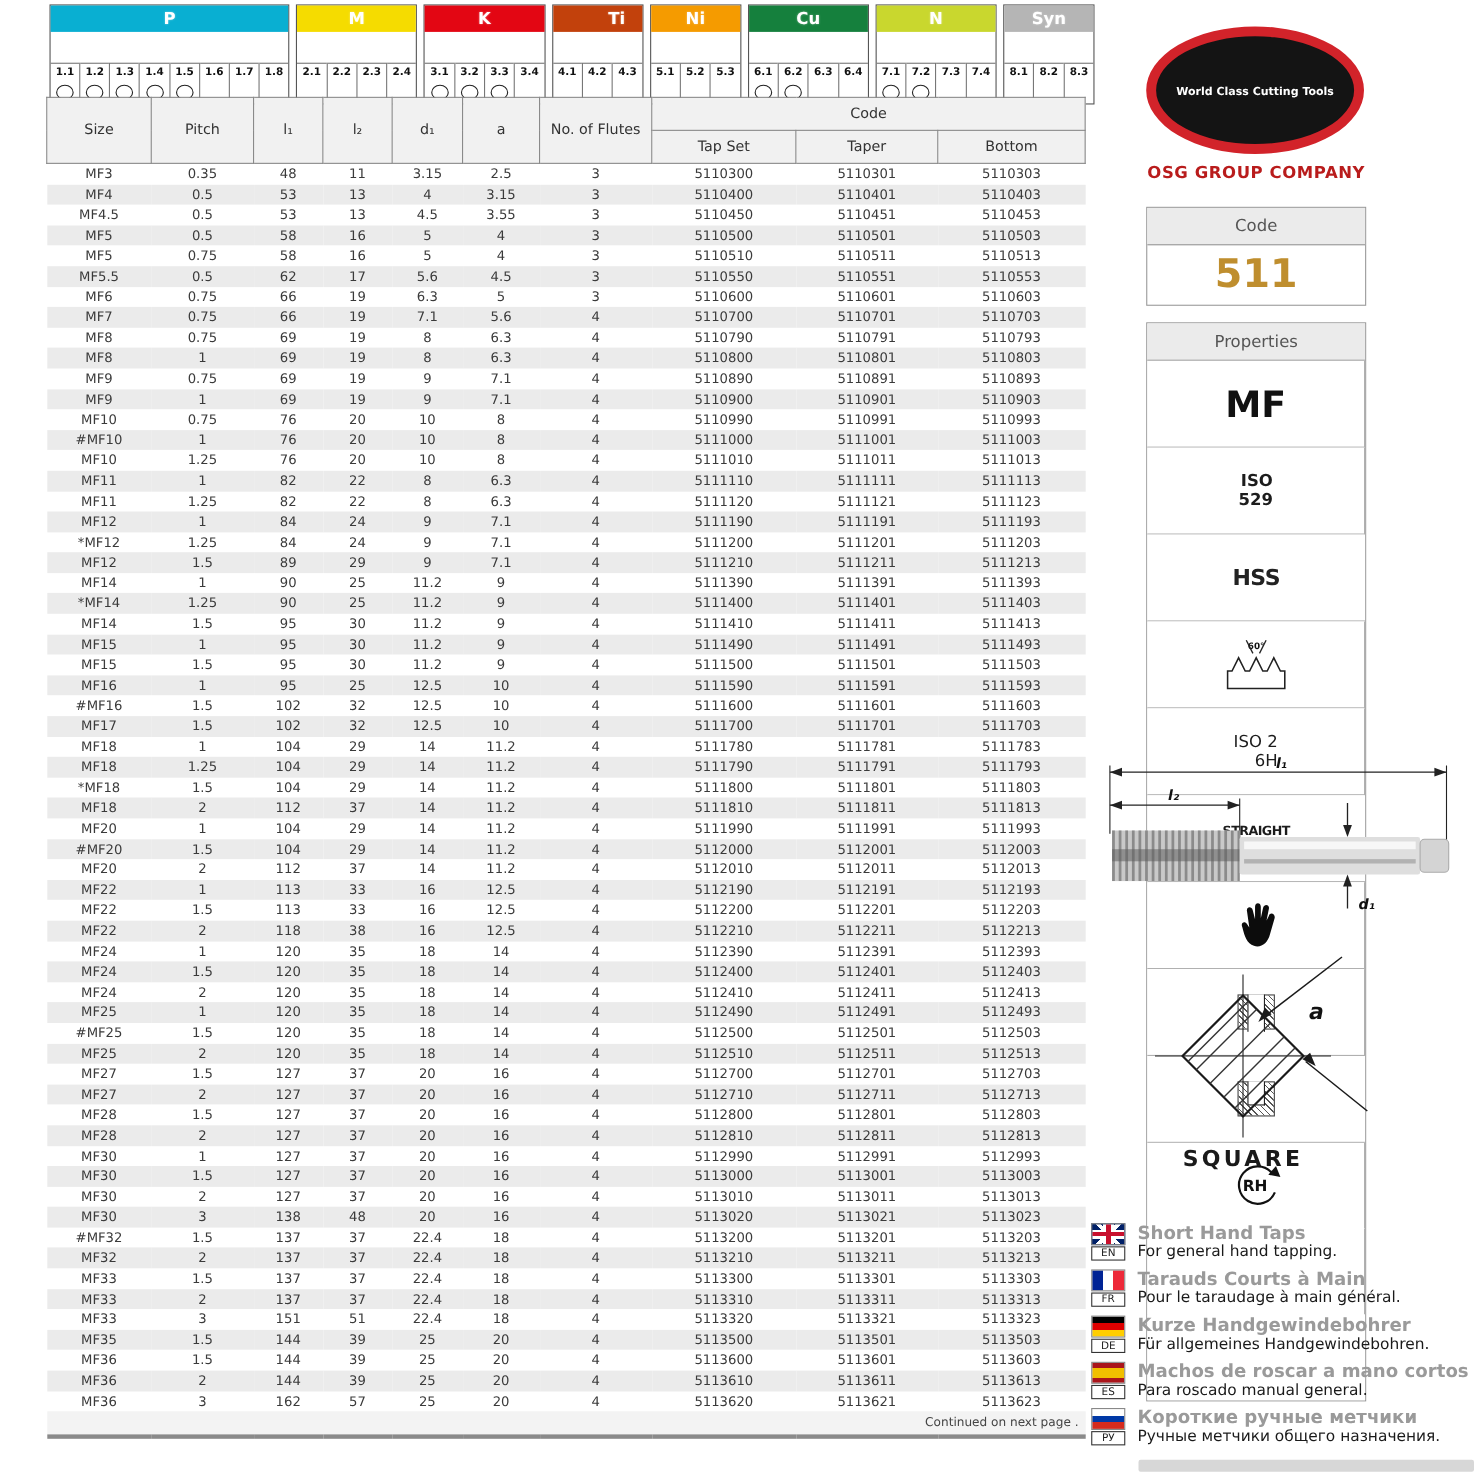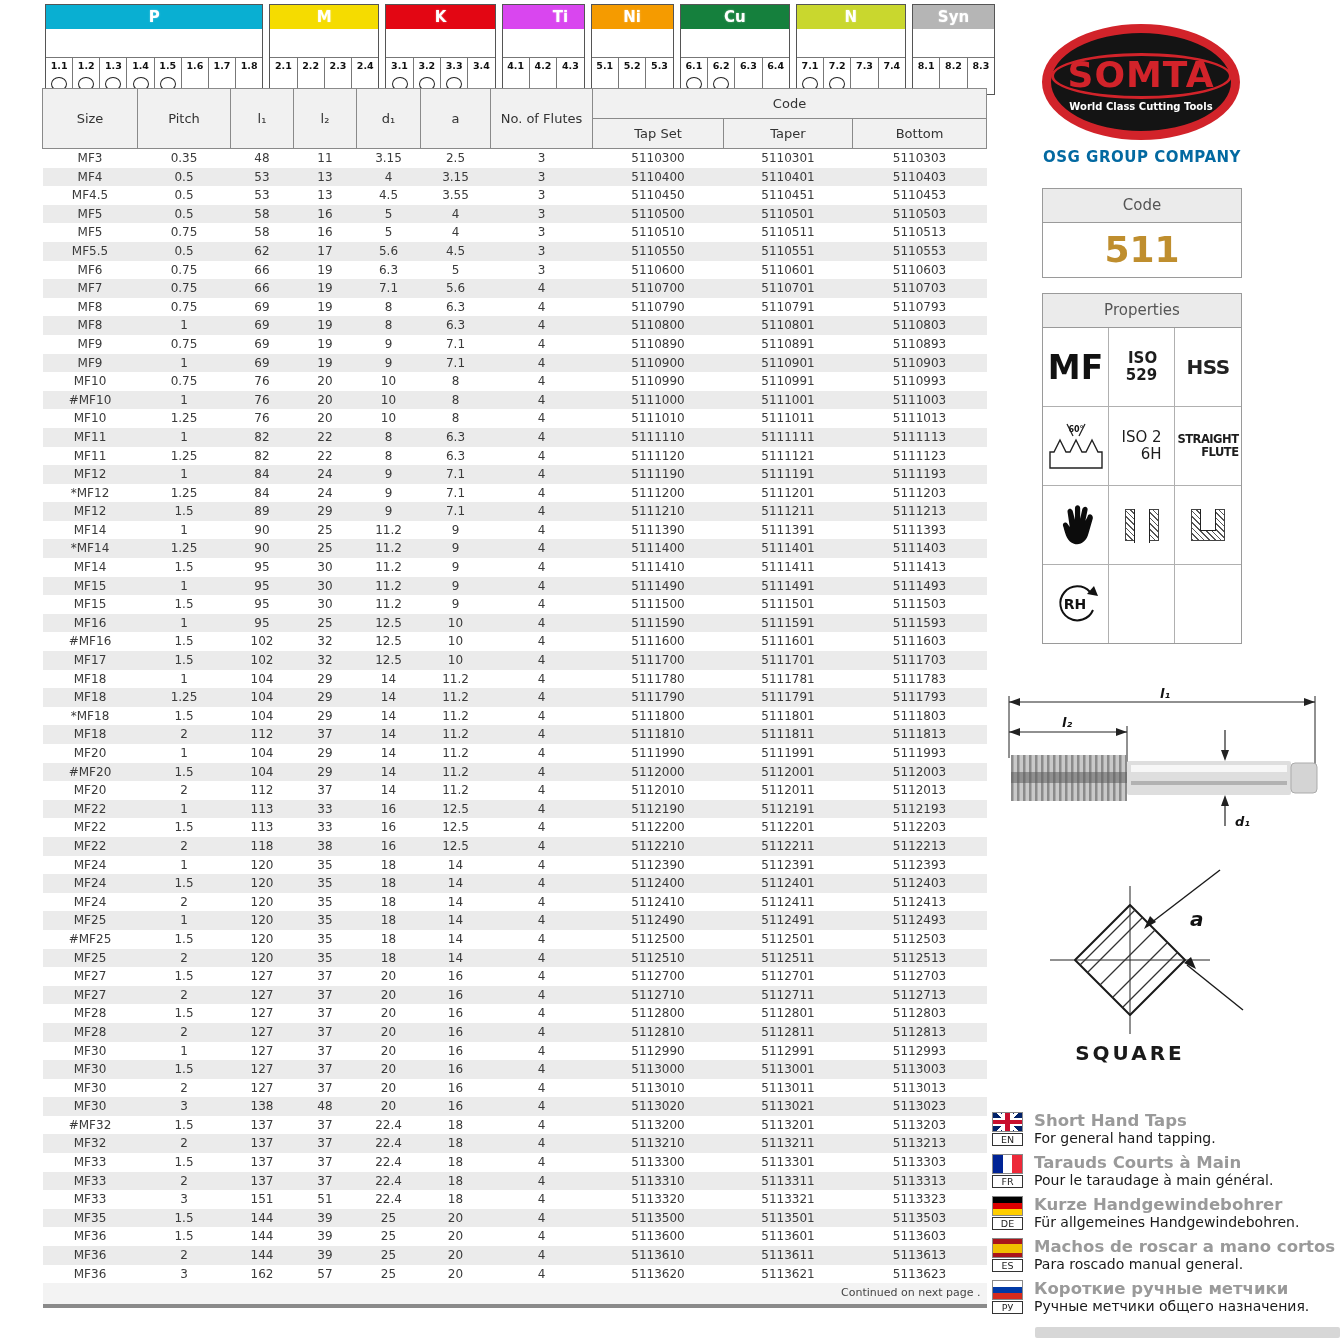--- a/index.html
+++ b/index.html
@@ -32,31 +32,31 @@
   .c-size{width:95px;}.c-pitch{width:93px;}.c-l1{width:63px;}.c-l2{width:63px;}
   .c-d1{width:64px;}.c-a{width:70px;}.c-fl{width:102px;}.c-ts{width:131px;}.c-tp{width:129px;}.c-bt{width:134px;}
 
   
   .logo{position:absolute;left:1042px;top:24px;width:198px;height:116px;border-radius:50%;
         background:#141414;border:9px solid #d2232a;display:flex;flex-direction:column;
         align-items:center;justify-content:center;box-sizing:border-box;}
   .somta-ring{border:3px solid #d2232a;border-radius:50%;padding:1px 14px 3px;}
   .somta-text{color:#d2232a;font-size:36px;font-weight:800;letter-spacing:1px;line-height:36px;}
   .somta-tag{color:#fff;font-size:10px;font-weight:bold;margin-top:2px;white-space:nowrap;}
-  .osg-text{position:absolute;left:1032px;top:148px;width:220px;text-align:center;color:#0369a1;
+  .osg-text{position:absolute;left:1032px;top:148px;width:220px;text-align:center;color:#b91c1c;
             font-weight:bold;font-size:15px;letter-spacing:.5px;}
 
   .side-box{position:absolute;left:1042px;width:200px;border:1px solid #9a9a9a;background:#fff;box-sizing:border-box;}
   .side-box-head{background:#ebebeb;border-bottom:1px solid #9a9a9a;text-align:center;
                  font-size:15px;color:#555;height:33px;line-height:33px;}
   .code-box{top:188px;height:90px;}
   .code-value{text-align:center;font-size:36px;font-weight:800;color:#bf8e2e;line-height:54px;}
 
   .props-box{top:293px;}
-  .prop-grid{display:grid;grid-template-columns:1fr 1fr 1fr;}
+  .prop-grid{display:grid;grid-template-columns:1fr;}
   .prop-cell{border-right:1px solid #b0b0b0;border-bottom:1px solid #b0b0b0;height:78px;
              display:flex;align-items:center;justify-content:center;background:#fff;}
   .prop-cell:nth-child(3n){border-right:none;}
   .prop-cell.last-row{border-bottom:none;}
   .prop-mf{font-size:33px;font-weight:800;color:#111;}
   .prop-multiline{white-space:pre-line;text-align:right;font-size:15px;font-weight:bold;color:#1c1c1c;line-height:17px;}
   .prop-flute{font-size:11.5px;line-height:13px;letter-spacing:-0.5px;}
   .prop-hss{font-size:20px;font-weight:800;letter-spacing:-0.5px;}
   .hole-icon{position:relative;width:34px;height:32px;
              background:repeating-linear-gradient(45deg,#555 0 1px,transparent 1px 4px);
@@ -190,21 +190,21 @@
               <div class="mat-circle"></div>
             </div>
           </div>
           <div class="mat-cell">
             <div class="mat-num">3.4</div>
             <div class="mat-circle-slot"></div>
           </div>
         </div>
       </div>
       <div class="mat-group" style="flex-grow: 3;">
-        <div class="mat-head" style="background: #d946ef; padding-left: 35px;">Ti</div>
+        <div class="mat-head" style="background: #c2410c; padding-left: 35px;">Ti</div>
         <div class="mat-cells">
           <div class="mat-cell">
             <div class="mat-num">4.1</div>
             <div class="mat-circle-slot"></div>
           </div>
           <div class="mat-cell">
             <div class="mat-num">4.2</div>
             <div class="mat-circle-slot"></div>
           </div>
           <div class="mat-cell">
@@ -1064,23 +1064,20 @@
         </tr>
       </tbody>
     <tfoot>
       <tr>
           <td colspan="10">Continued on next page .</td>
         </tr>
     </tfoot>
   </table>
 
   <div class="logo">
-    <div class="somta-ring">
-      <span class="somta-text">SOMTA</span>
-    </div>
     <div class="somta-tag">World Class Cutting Tools</div>
   </div>
   <div class="osg-text">OSG GROUP COMPANY</div>
 
   <div class="side-box code-box">
     <div class="side-box-head">Code</div>
     <div class="code-value">511</div>
   </div>
 
   <div class="side-box props-box">

